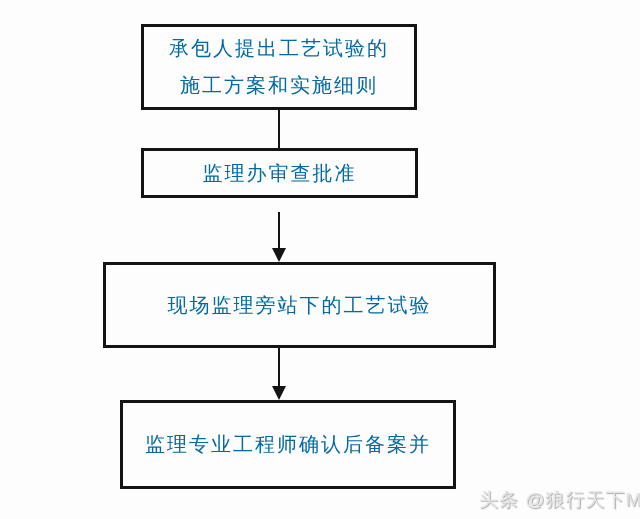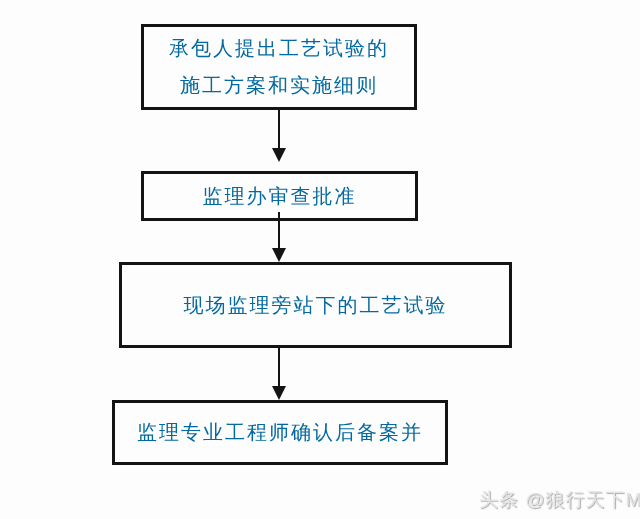--- a/index.html
+++ b/index.html
@@ -31,23 +31,23 @@
     display: flex;
     flex-direction: column;
     align-items: center;
     justify-content: center;
   }
   .node .line {
     line-height: 37px;
     white-space: nowrap;
   }
   #node-1 { left: 141px; top: 24px;  width: 276px; height: 86px; }
-  #node-2 { left: 141px; top: 171px; width: 277px; height: 50px; }
-  #node-3 { left: 119px; top: 262px; width: 393px; height: 86px; }
-  #node-4 { left: 112px; top: 400px; width: 336px; height: 65px; }
+  #node-2 { left: 141px; top: 148px; width: 277px; height: 50px; }
+  #node-3 { left: 103px; top: 262px; width: 393px; height: 86px; }
+  #node-4 { left: 120px; top: 400px; width: 336px; height: 89px; }
 
   .arrow-line {
     position: absolute;
     left: 278px;
     width: 2px;
     background: #141414;
   }
   .arrow-head {
     position: absolute;
     left: 272px;

